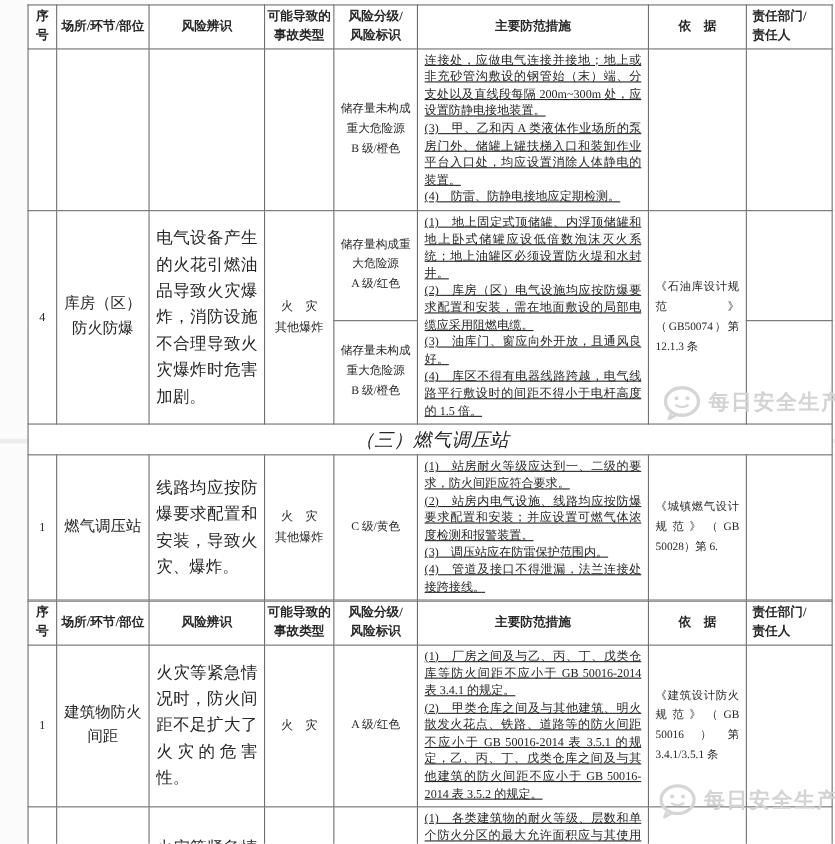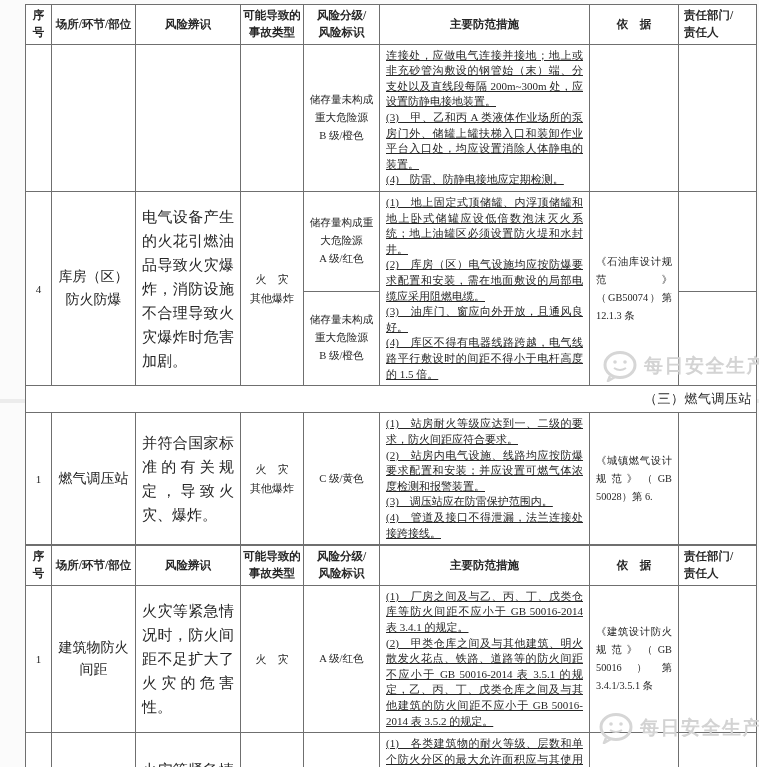--- a/index.html
+++ b/index.html
@@ -41,21 +41,21 @@
   tr.t1-r4b{height:59px;}
   tr.secrow{height:27px;}
   tr.t1-r1{height:95px;}
   
   tr.t2-hdr{height:36px;}
   tr.t2-sec{height:27px;}
   tr.t2-r1{height:111px;}
   tr.t2-r2{height:151px;}
 
   td.section{
-    text-align:right;padding-left:8px;font-size:13px;letter-spacing:0.5px;
+    text-align:center;padding-left:8px;font-size:17px;letter-spacing:0.5px;font-style:italic;
   }
   td.measures{
     text-align:justify;vertical-align:top;
     font-size:11px;line-height:1.42;
     padding:3px 6px;
     text-decoration:underline;
   }
   td.basis{
     text-align:justify;vertical-align:middle;
     font-size:10.3px;line-height:1.75;
@@ -146,21 +146,21 @@
       <td class="grade-c">储存量未构成重大危险源
 B 级/橙色</td>
       <td></td>
     </tr>
     <tr class="secrow">
       <td class="section" colspan="8">（三）燃气调压站</td>
     </tr>
     <tr class="t1-r1">
       <td>1</td>
       <td class="place-c">燃气调压站</td>
-      <td class="risk-c">并符合国家标准的有关规定，导致火灾、爆炸。</td>
+      <td class="risk-c">线路均应按防爆要求配置和安装，导致火灾、爆炸。</td>
       <td class="acc-c">火　灾
 其他爆炸</td>
       <td class="grade-c">C 级/黄色</td>
       <td class="measures">(1)　站房耐火等级应达到一、二级的要求，防火间距应符合要求。
 (2)　站房内电气设施、线路均应按防爆要求配置和安装；并应设置可燃气体浓度检测和报警装置。
 (3)　调压站应在防雷保护范围内。
 (4)　管道及接口不得泄漏，法兰连接处接跨接线。</td>
       <td class="basis">《城镇燃气设计规范》（GB 50028）第 6.</td>
       <td></td>
     </tr>

